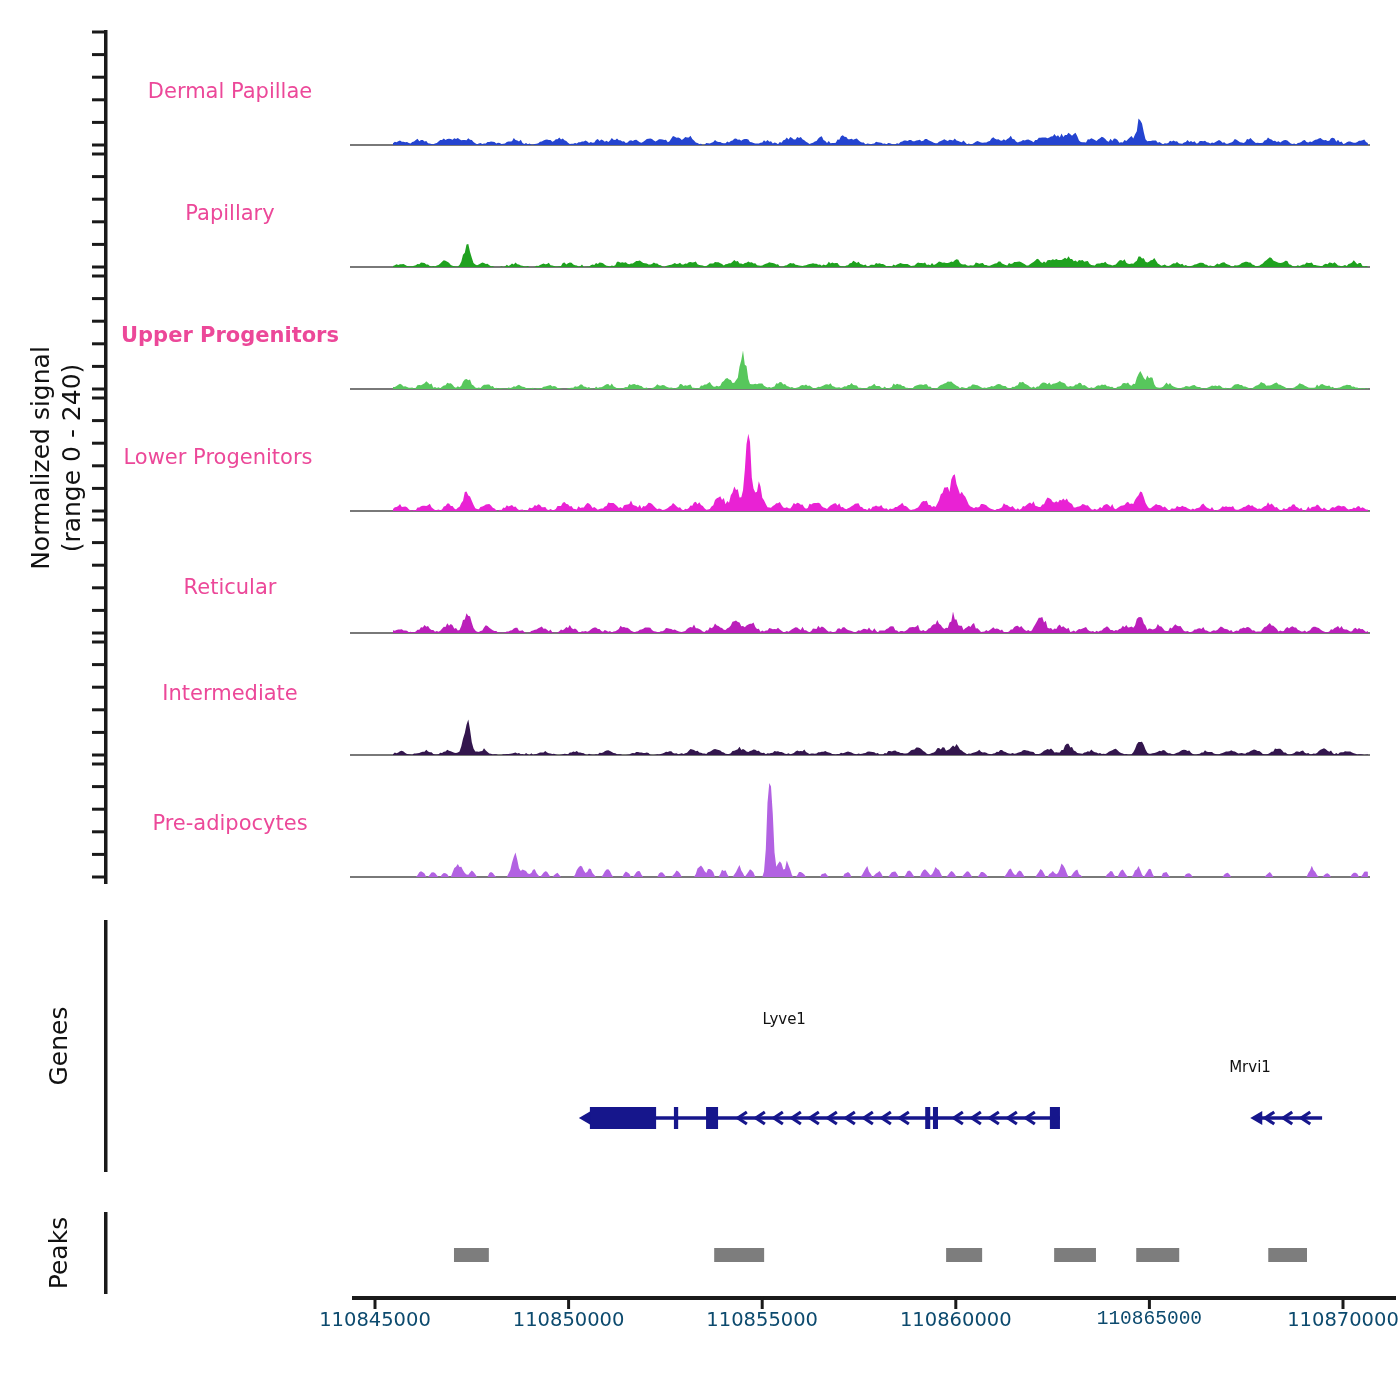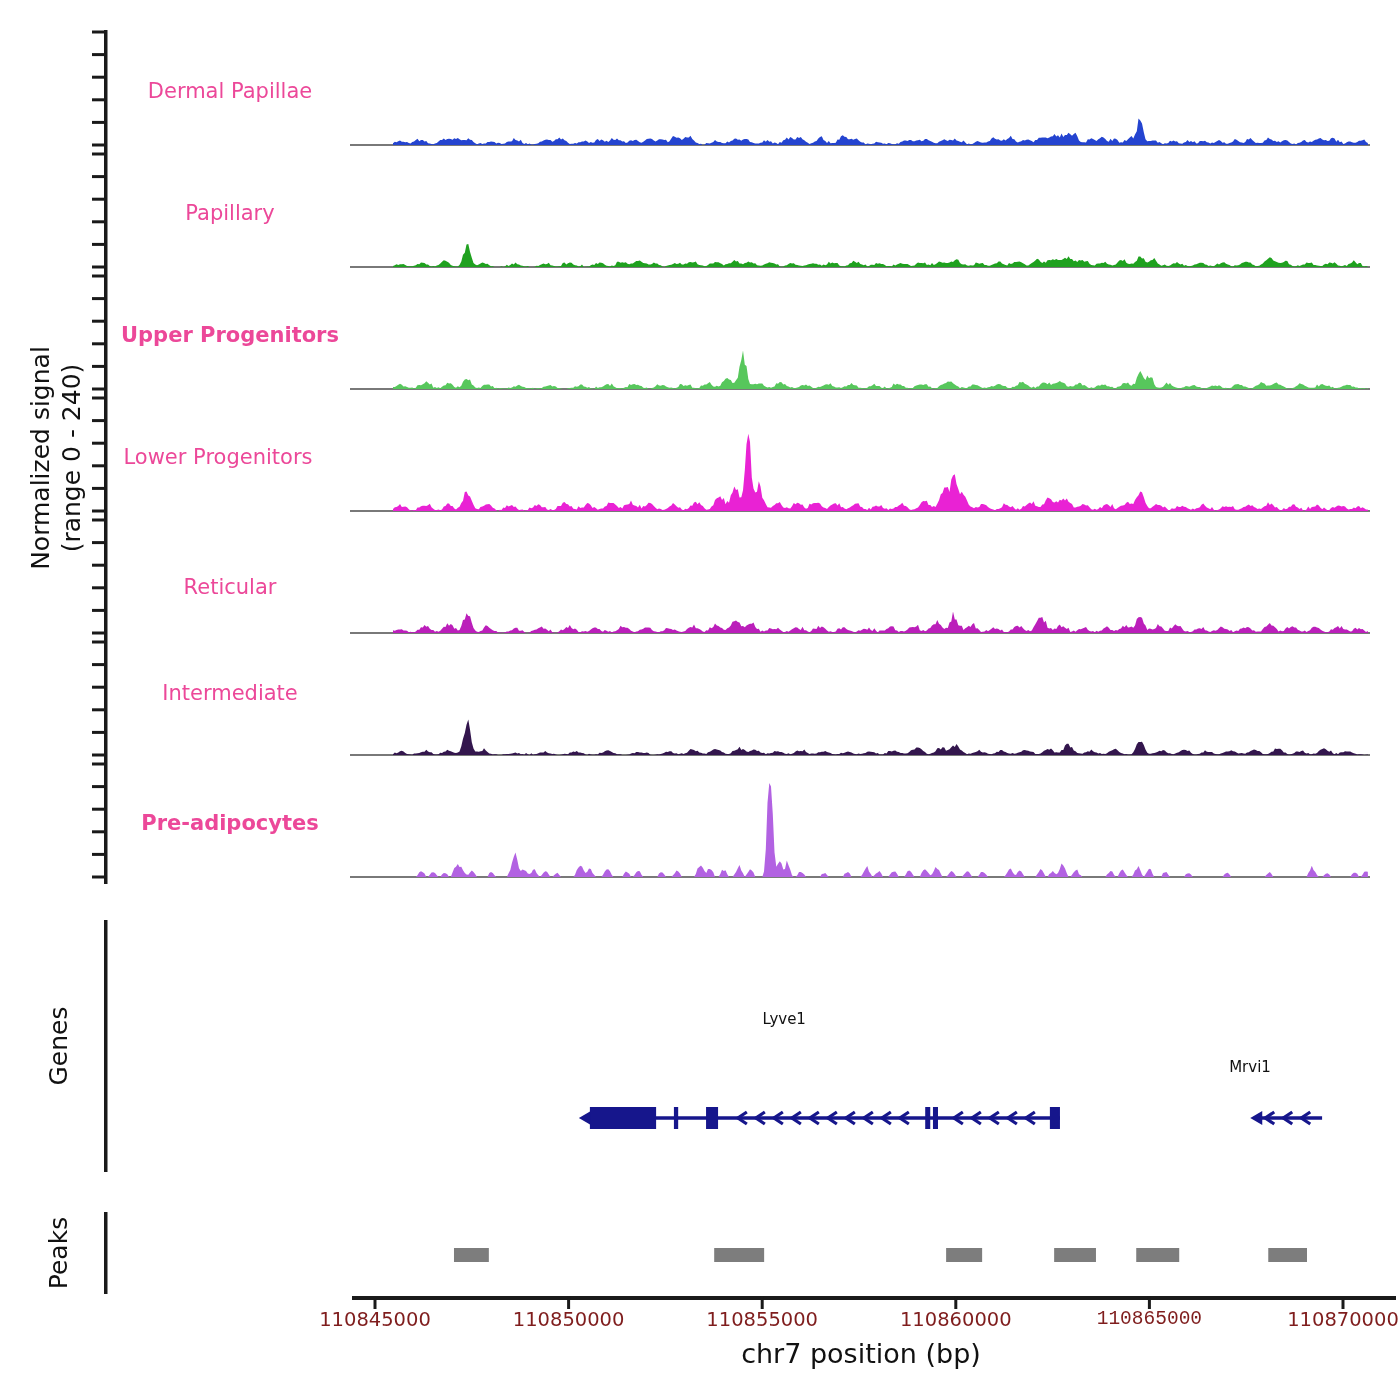--- a/index.html
+++ b/index.html
@@ -3,21 +3,21 @@
 <meta charset="utf-8">
 <style>
   html,body{margin:0;padding:0;background:#ffffff;}
   #fig{position:relative;width:1400px;height:1400px;background:#ffffff;
        font-family:"DejaVu Sans","Liberation Sans",sans-serif;overflow:hidden;}
   #plot{position:absolute;left:0;top:0;}
   .lbl{position:absolute;color:#1a1a1a;}
   .track-label{width:300px;text-align:center;font-size:21px;color:#ec4899;}
   .vlab{position:absolute;white-space:nowrap;text-align:center;
         transform:translate(-50%,-50%) rotate(-90deg);font-size:25px;color:#111;}
-  .xtick{position:absolute;width:160px;text-align:center;font-size:19.5px;color:#7f1d1d;}
+  .xtick{position:absolute;width:160px;text-align:center;font-size:19.5px;color:#0c4a6e;}
   .xtitle{position:absolute;width:500px;text-align:center;font-size:27px;color:#111;}
   .gene-label{position:absolute;width:120px;font-size:15px;color:#111;}
   .yl-line{display:block;line-height:31px;}
 </style>
 </head>
 <body>
 
 <div id="fig">
   <svg id="plot" width="1400" height="1400" viewBox="0 0 1400 1400">
       <line x1="350" y1="145" x2="1370" y2="145" stroke="#4d4d4d" stroke-width="1.6"></line>
@@ -124,30 +124,29 @@
 
   <div class="vlab" style="left:56px;top:458px;">
     <span class="yl-line">Normalized signal</span>
     <span class="yl-line">(range 0 - 240)</span>
   </div>
 
   <div class="vlab" style="left:58px;top:1046px;">Genes</div>
 
   <div class="vlab" style="left:58px;top:1253px;">Peaks</div>
 
-  <div class="xtitle" style="left:611px;top:1338px;">chr7 position (bp)</div>
 
   <div id="html-layers">
       <div class="lbl track-label" style="left:80px;top:79px;">Dermal Papillae</div>
       <div class="lbl track-label" style="left:80px;top:201px;">Papillary</div>
       <div class="lbl track-label" style="left:80px;top:323px;font-weight:bold;">Upper Progenitors</div>
       <div class="lbl track-label" style="left:68px;top:445px;">Lower Progenitors</div>
       <div class="lbl track-label" style="left:80px;top:567px;margin-top:8px;">Reticular</div>
       <div class="lbl track-label" style="left:80px;top:673px;margin-top:8px;">Intermediate</div>
-      <div class="lbl track-label" style="left:80px;top:811px;font-weight:bold;">Pre-adipocytes</div>
+      <div class="lbl track-label" style="left:80px;top:811px;">Pre-adipocytes</div>
       <div class="gene-label" style="left:762.4096px;top:1010px;">Lyve1</div>
       <div class="gene-label" style="left:1229.1791999999998px;top:1058px;">Mrvi1</div>
       <div class="xtick" style="left:295px;top:1308px;">110845000</div>
       <div class="xtick" style="left:488.6px;top:1308px;">110850000</div>
       <div class="xtick" style="left:682.2px;top:1308px;">110855000</div>
       <div class="xtick" style="left:875.8px;top:1308px;">110860000</div>
       <div class="xtick" style="left:1069.4px;top:1308px;font-family:Liberation Mono, monospace;">110865000</div>
       <div class="xtick" style="left:1263px;top:1308px;">110870000</div>
     </div>
 </div>

